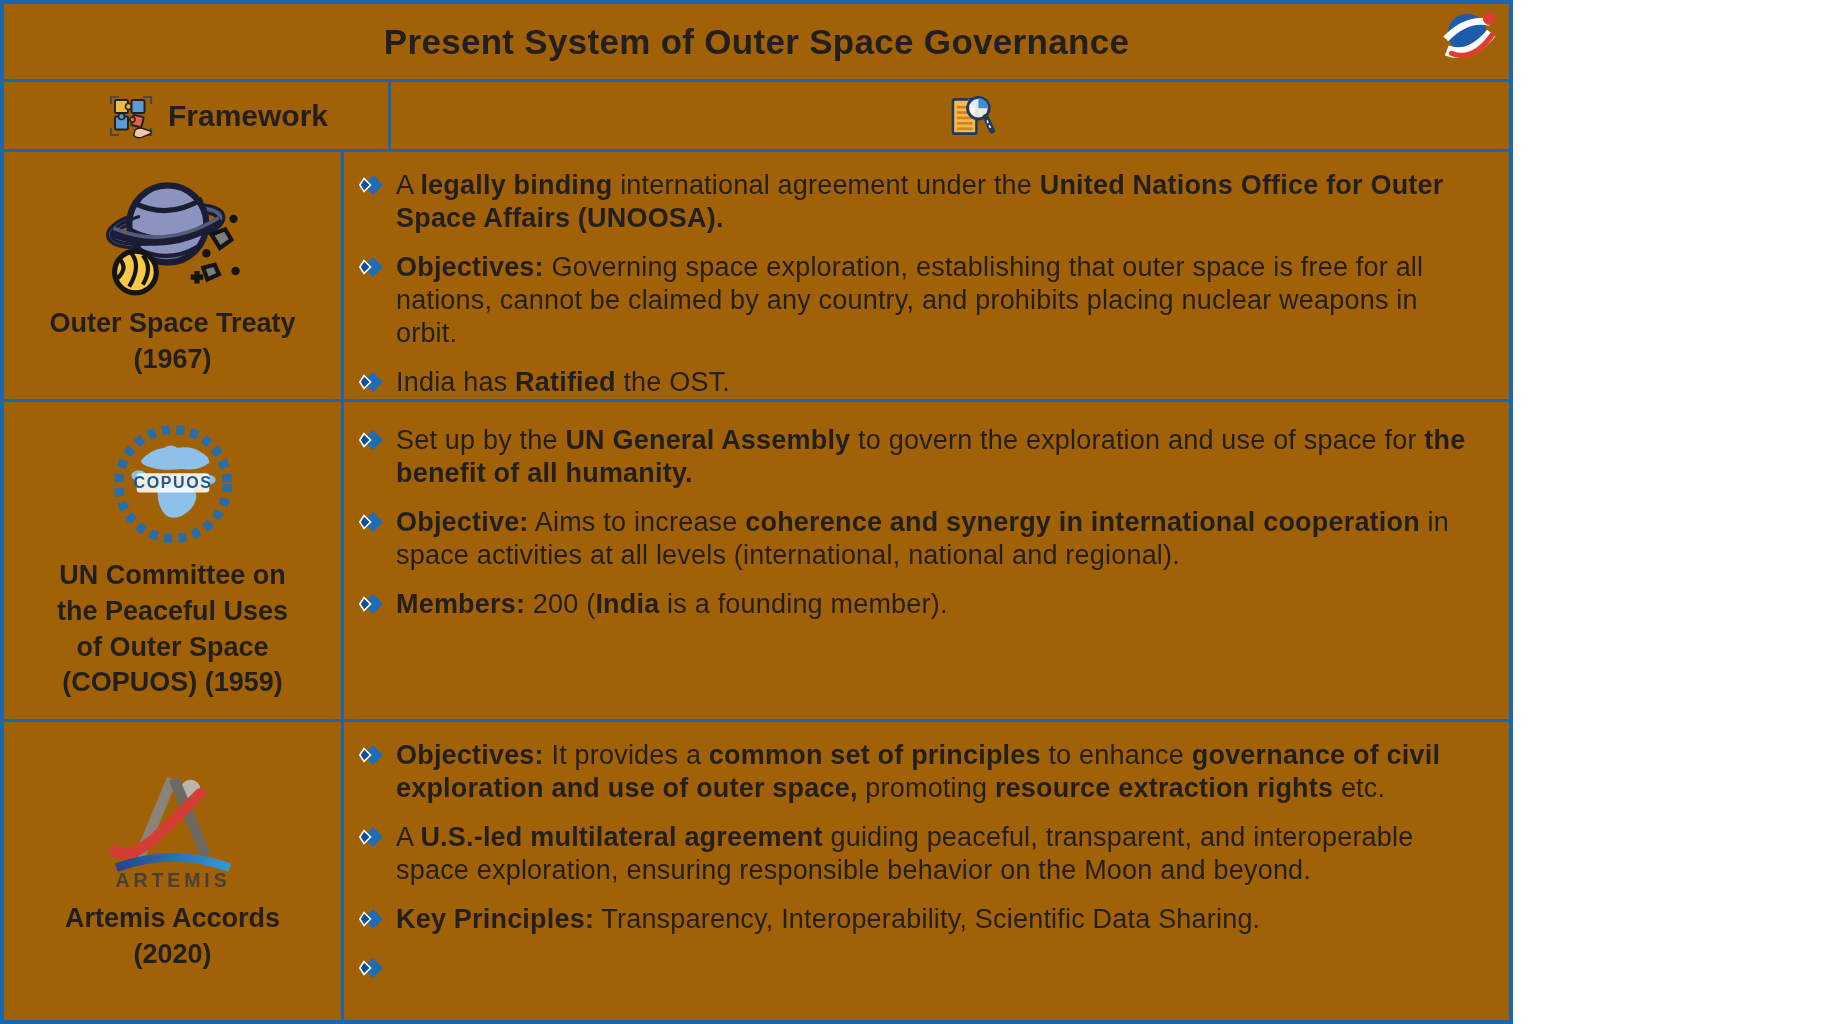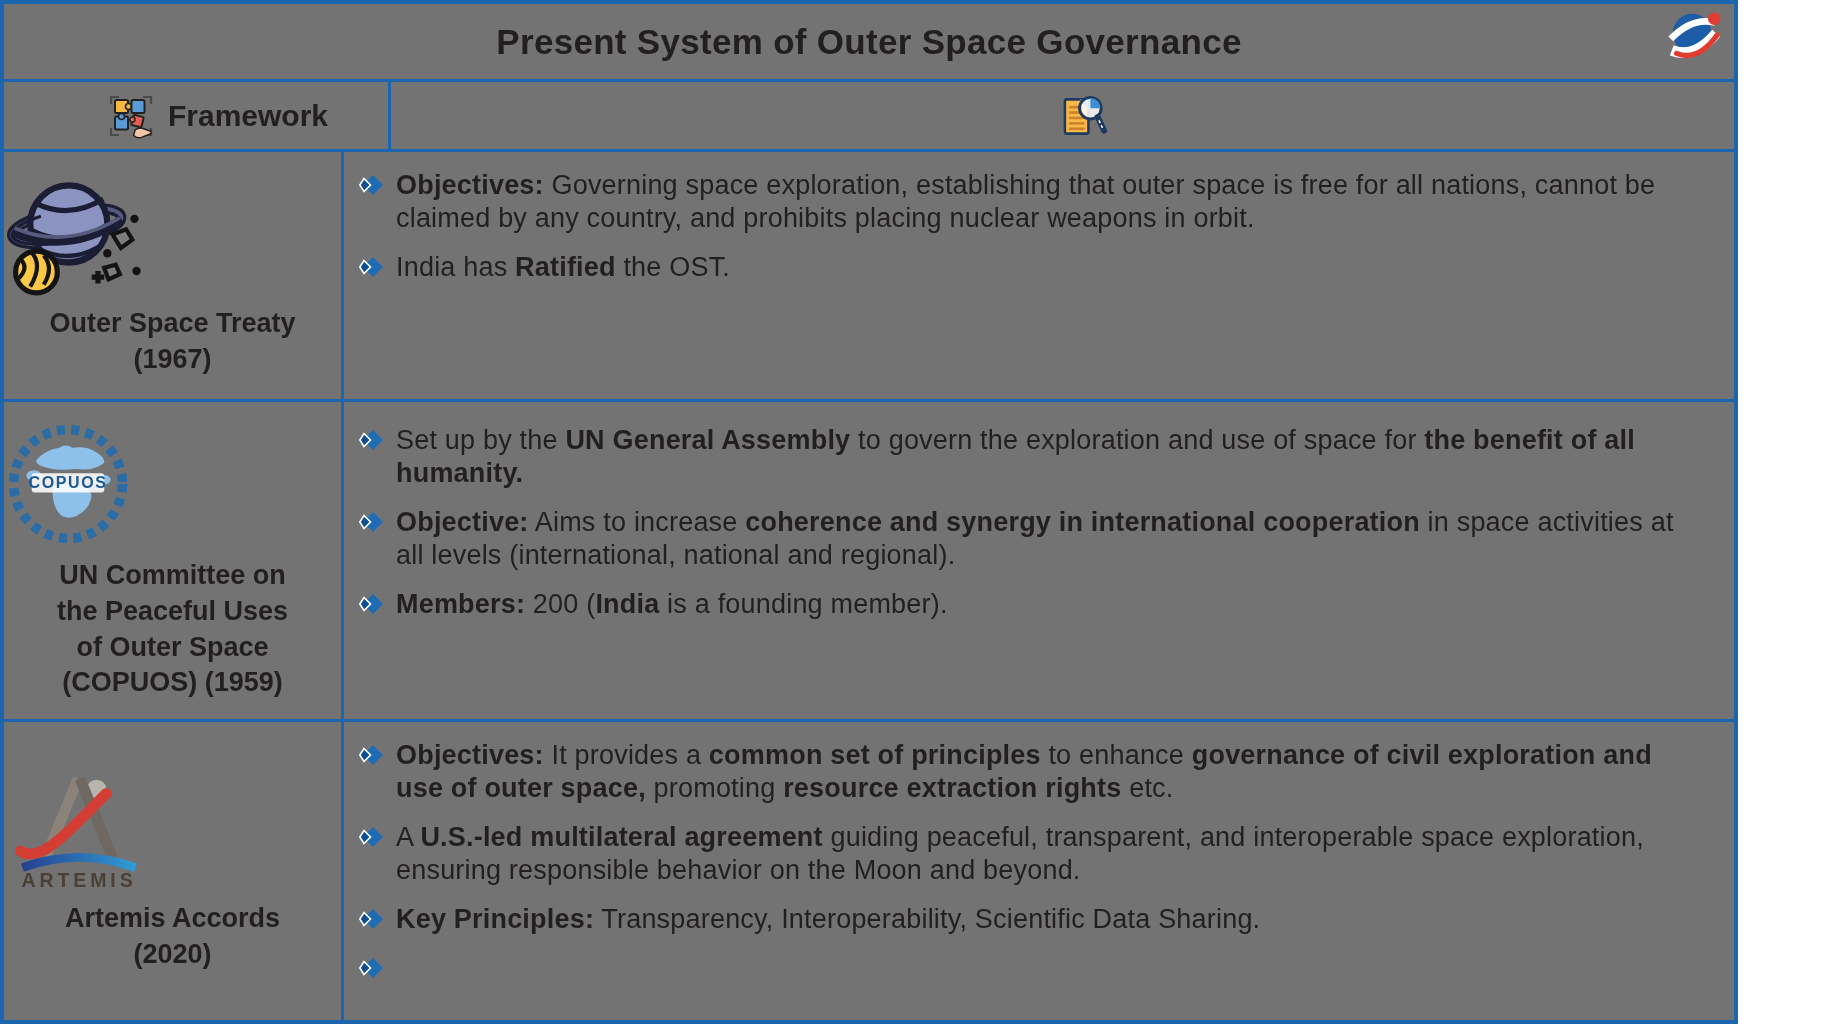--- a/index.html
+++ b/index.html
@@ -1,19 +1,19 @@
 <!DOCTYPE html>
 <html><head>
 <meta charset="utf-8">
 <style>
   html,body { margin:0; padding:0; background:#ffffff; }
   body { width:1837px; height:1024px; font-family:"Liberation Sans", sans-serif; color:#231f20; }
 
-  .frame { width:1738px; height:1024px; box-sizing:border-box; border:4px solid #1c66b0;
-           display:flex; flex-direction:column; background:#737373; }
+  .frame { width:1513px; height:1024px; box-sizing:border-box; border:4px solid #1c66b0;
+           display:flex; flex-direction:column; background:#a16207; }
 
   
   .title-row { flex:0 0 75px; border-bottom:3px solid #1c66b0; position:relative;
                display:flex; align-items:center; justify-content:center; }
   .title { font-size:35px; font-weight:700; letter-spacing:.3px; }
   .brand-logo { position:absolute; top:5px; right:12px; width:58px; height:56px; }
 
   
   .header-row { flex:0 0 67px; border-bottom:3px solid #1c66b0; display:flex; }
   .hcell { display:flex; align-items:center; justify-content:center; gap:14px;margin-left:44px; }
@@ -21,21 +21,21 @@
   .hcell-right { flex:1; }
   .h-label { font-size:30px; font-weight:700; }
 
   
   .body-row { display:flex; border-bottom:3px solid #1c66b0; min-height:0; }
   .r1 { flex:0 0 247px; }
   .r2 { flex:0 0 317px; }
   .r3 { flex:1 1 auto; border-bottom:none; }
 
   .cell-left { flex:0 0 340px; border-right:3px solid #1c66b0; box-sizing:border-box;
-               display:flex; flex-direction:column; justify-content:center;
+               display:flex; flex-direction:column; align-items:center; justify-content:center;
                gap:10px; padding:8px 0; }
   .fw-label { font-size:27px; font-weight:700; text-align:center; white-space:pre-line; line-height:1.32; }
 
   .cell-right { flex:1; box-sizing:border-box; padding:17px 28px 10px 15px;
                 display:flex; flex-direction:column; justify-content:flex-start; }
   .r2 .cell-right { padding-top:22px;border-radius:15px; }
   .bullet { display:flex; gap:13px; margin-bottom:16px; }
   .bullet:last-child { margin-bottom:0; }
   .diamond { flex:0 0 auto; margin-top:5px; }
   .btext { font-size:27px; line-height:33px; letter-spacing:.2px; }
@@ -122,20 +122,27 @@
       </svg>
       <div class="fw-label">Outer Space Treaty
 (1967)</div>
     </div>
     <div class="cell-right">
       <div class="bullet">
         <svg class="diamond" width="24" height="22" viewBox="0 0 24 22">
           <polygon points="14,1 24,11 14,21 4,11" fill="#1f6cb5"></polygon>
           <polygon points="5,4.5 11.5,11 5,17.5 0.8,11" fill="#0f4f90" stroke="#ffffff" stroke-width="1.6"></polygon>
         </svg>
+        <div class="btext"><span>A </span><span class="b">legally binding</span><span> international agreement under the </span><span class="b">United Nations Office for Outer Space Affairs (UNOOSA).</span></div>
+      </div>
+      <div class="bullet">
+        <svg class="diamond" width="24" height="22" viewBox="0 0 24 22">
+          <polygon points="14,1 24,11 14,21 4,11" fill="#1f6cb5"></polygon>
+          <polygon points="5,4.5 11.5,11 5,17.5 0.8,11" fill="#0f4f90" stroke="#ffffff" stroke-width="1.6"></polygon>
+        </svg>
         <div class="btext"><span class="b">Objectives:</span><span> Governing space exploration, establishing that outer space is free for all nations, cannot be claimed by any country, and prohibits placing nuclear weapons in orbit.</span></div>
       </div>
       <div class="bullet">
         <svg class="diamond" width="24" height="22" viewBox="0 0 24 22">
           <polygon points="14,1 24,11 14,21 4,11" fill="#1f6cb5"></polygon>
           <polygon points="5,4.5 11.5,11 5,17.5 0.8,11" fill="#0f4f90" stroke="#ffffff" stroke-width="1.6"></polygon>
         </svg>
         <div class="btext"><span>India has </span><span class="b">Ratified</span><span> the OST.</span></div>
       </div>
     </div>

